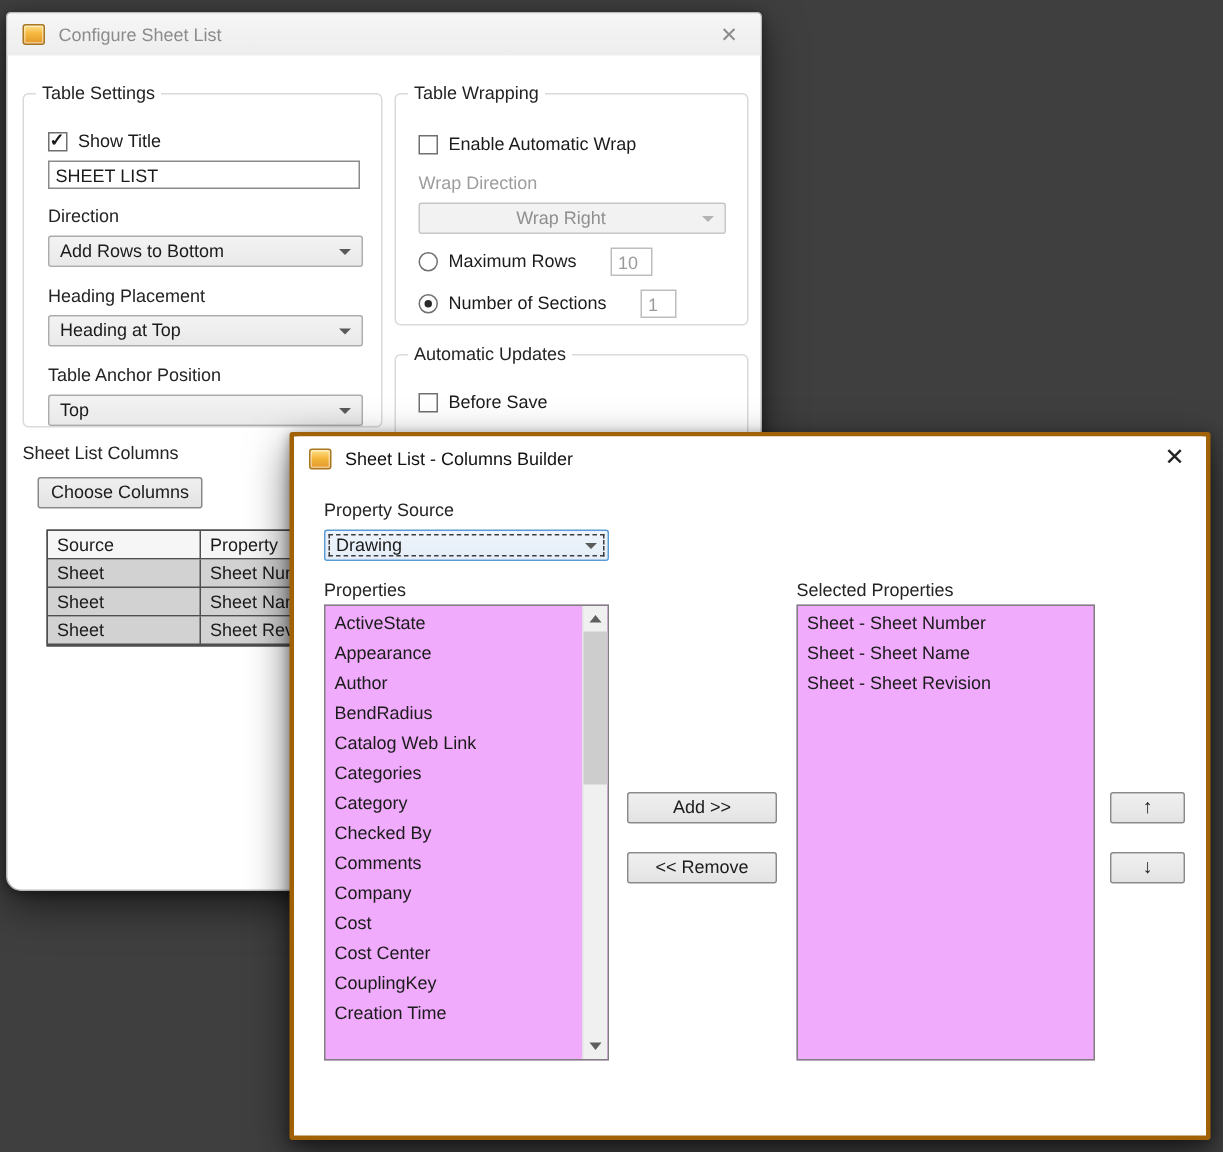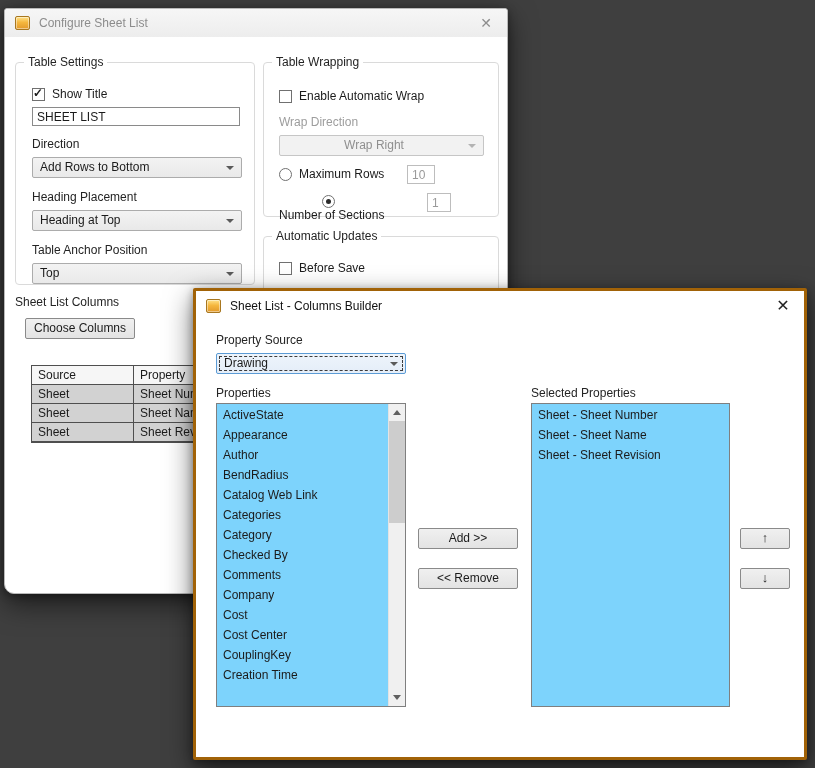--- a/index.html
+++ b/index.html
@@ -134,21 +134,21 @@
     overflow: hidden; white-space: nowrap;
     border-right: 1px solid #4f4f4f; border-bottom: 1px solid #4f4f4f;
   }
   .tbl-cell.c0 { width: 102px; }
   .tbl-cell.c1 { width: 159px; }
   .tbl-head .tbl-cell { background: #f6f6f6; }
   .tbl-body .tbl-cell { background: #d2d2d2; }
 
   
   .listbox {
-    position: absolute; background: #7dd3fc;
+    position: absolute; background: #f0abfc;
     border: 1px solid #7f7f7f; overflow: hidden; padding-top: 1px;
   }
   .list-item {
     height: 20px; line-height: 20px; padding: 0 6px;
     white-space: nowrap; overflow: hidden;
   }
 
   
   .vscroll {
     position: absolute; top: 0; right: 0; bottom: 0; width: 17px;
@@ -222,40 +222,40 @@
         <span>Wrap Right</span>
         <span class="arrow"></span>
       </div>
 
       <div class="radio-row" style="left:15px; top:98px;">
         <span class="rb"></span>
         <span>Maximum Rows</span>
       </div>
       <input class="txt small dim" style="left: 143px; top: 96px; width: 28px;" value="10">
 
-      <div class="radio-row" style="left:15px; top:126px;flex-direction:column;">
+      <div class="radio-row" style="left:15px; top:126px;">
         <span class="rb selected"></span>
         <span>Number of Sections</span>
       </div>
       <input class="txt small dim" style="left: 163px; top: 124px; width: 24px;" value="1">
     </fieldset>
 
     <fieldset class="group" style="left:258px; top:220px; width:236px; height:86px;">
       <legend>Automatic Updates</legend>
       <div class="check-row" style="left:15px; top:18px;">
         <span class="cb"></span>
         <span>Before Save</span>
       </div>
     </fieldset>
 
     <span class="lbl" style="left:10px; top:286px;">Sheet List Columns</span>
 
     <div class="btn" style="left:20px; top:309px;">Choose Columns</div>
 
-    <div class="tbl" style="left:26px; top:356px; width:263px;">
+    <div class="tbl" style="left:26px; top:344px; width:263px;">
       <div class="tbl-row tbl-head">
         <div class="tbl-cell c0">Source</div>
         <div class="tbl-cell c1">Property</div>
       </div>
       <div class="tbl-body">
           <div class="tbl-row">
             <div class="tbl-cell c0">Sheet</div>
             <div class="tbl-cell c1">Sheet Number</div>
           </div>
           <div class="tbl-row">

